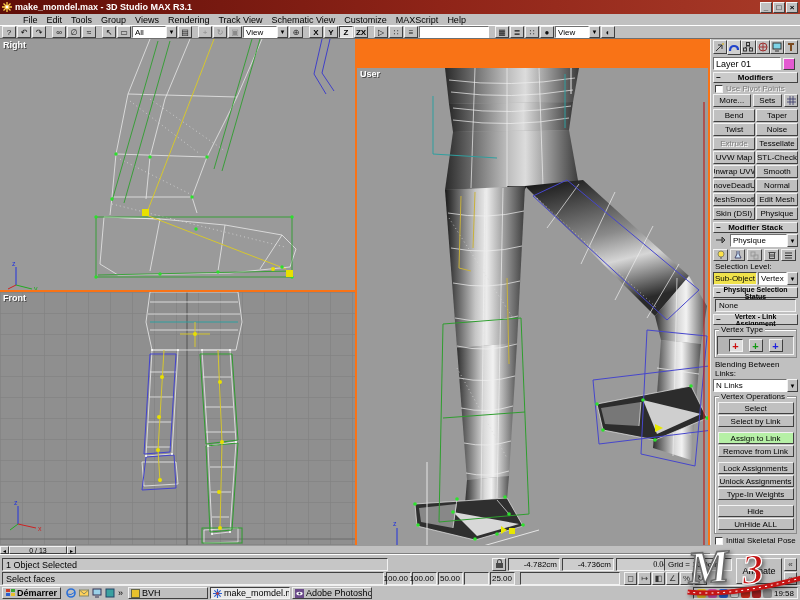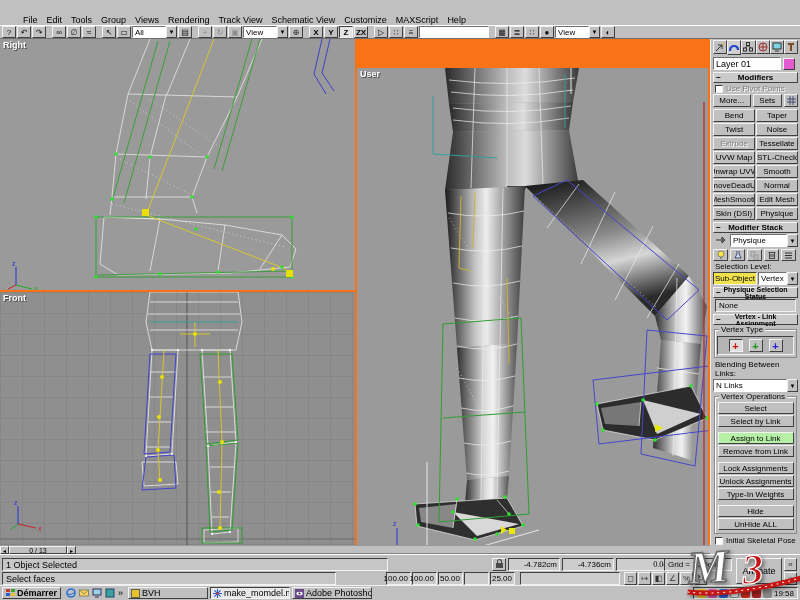--- a/index.html
+++ b/index.html
@@ -110,20 +110,32 @@
   .tray-ic { width:9px; height:9px; border-radius:2px; }
 
   
   .watermark { position:absolute; right:-4px; top:536px; width:120px; height:62px; z-index:10; filter:drop-shadow(2px 2px 2px rgba(0,0,0,.45)); pointer-events:none; }
 </style>
 </head>
 <body>
 
 <div class="screen">
 
+  <div class="titlebar">
+    <svg width="10" height="10" viewBox="0 0 10 10">
+      <path d="M5 0 L5 10 M0 5 L10 5 M1.5 1.5 L8.5 8.5 M8.5 1.5 L1.5 8.5" stroke="#ffd24a" stroke-width="1.3"></path>
+      <circle cx="5" cy="5" r="1.4" fill="#fff"></circle>
+    </svg>
+    <span class="title-text">make_momdel.max - 3D Studio MAX R3.1</span>
+    <span class="win-btns">
+      <span class="win-btn r">_</span>
+      <span class="win-btn r">□</span>
+      <span class="win-btn r">×</span>
+    </span>
+  </div>
 
   <div class="menubar">
     <span class="menu-item">File</span>
     <span class="menu-item">Edit</span>
     <span class="menu-item">Tools</span>
     <span class="menu-item">Group</span>
     <span class="menu-item">Views</span>
     <span class="menu-item">Rendering</span>
     <span class="menu-item">Track View</span>
     <span class="menu-item">Schematic View</span>
@@ -632,21 +644,21 @@
         <div class="lockbody" style="margin:0 auto"></div>
     </div>
     <div class="abs sfield s" style="left:508px; top:3px; width:52px; height:13px;">-4.782cm</div>
     <div class="abs sfield s" style="left:562px; top:3px; width:52px; height:13px;">-4.736cm</div>
     <div class="abs sfield s" style="left:616px; top:3px; width:60px; height:13px;font-family:Liberation Serif, serif;">0.0cm</div>
     <div class="abs sbox s" style="left:664px; top:3px; width:68px; height:13px; font-size:8px;">Grid = 10.0cm</div>
     <div class="abs animate-btn r" style="left:736px; top:3px; width:46px; height:26px;">Animate</div>
     <div class="abs snapbtn r" style="left:784px; top:3px;">«</div>
     <div class="abs snapbtn r" style="left:784px; top:17px;">○</div>
 
-    <div class="abs sbox s" style="left:2px; top:17px; width:334px; height:13px;">Select faces</div>
+    <div class="abs sbox s" style="left:2px; top:17px; width:382px; height:13px;">Select faces</div>
     <div class="abs sfield s" style="left:386px; top:17px; width:25px; height:13px;">100.00</div>
     <div class="abs sfield s" style="left:412px; top:17px; width:25px; height:13px;">100.00</div>
     <div class="abs sfield s" style="left:438px; top:17px; width:25px; height:13px;">50.00</div>
     <div class="abs sfield s" style="left:464px; top:17px; width:25px; height:13px;"></div>
     <div class="abs sfield s" style="left:490px; top:17px; width:25px; height:13px;">25.00</div>
     <div class="abs s" style="left:520px; top:17px; width:100px; height:13px; background:#cdcdcd;"></div>
     <div class="abs snapbtn r" style="left:624px; top:17px;">◻</div>
     <div class="abs snapbtn r" style="left:638px; top:17px;">↦</div>
     <div class="abs snapbtn r" style="left:652px; top:17px;">◧</div>
     <div class="abs snapbtn r" style="left:666px; top:17px;">∠</div>

